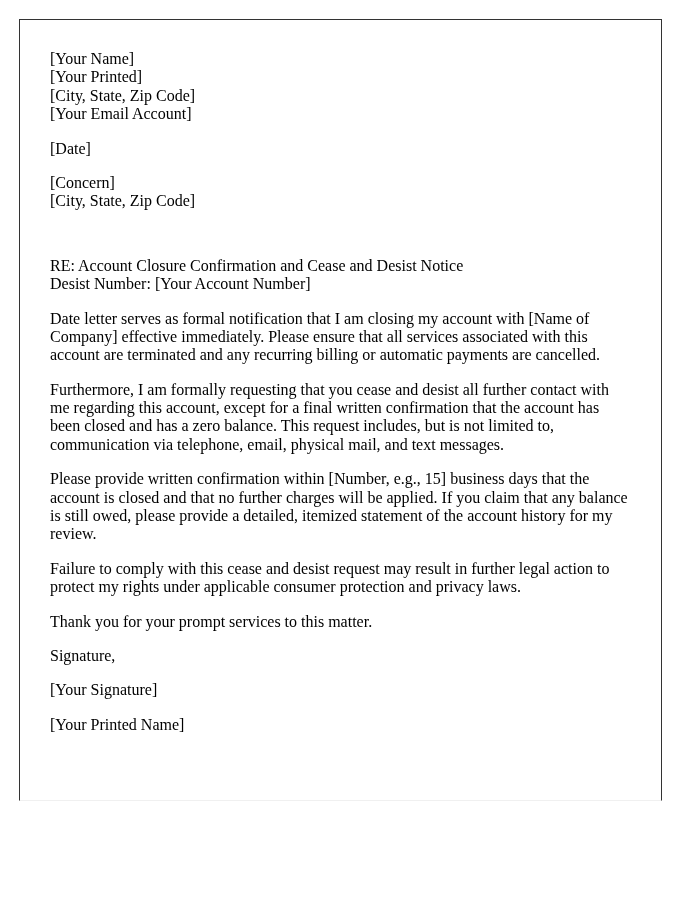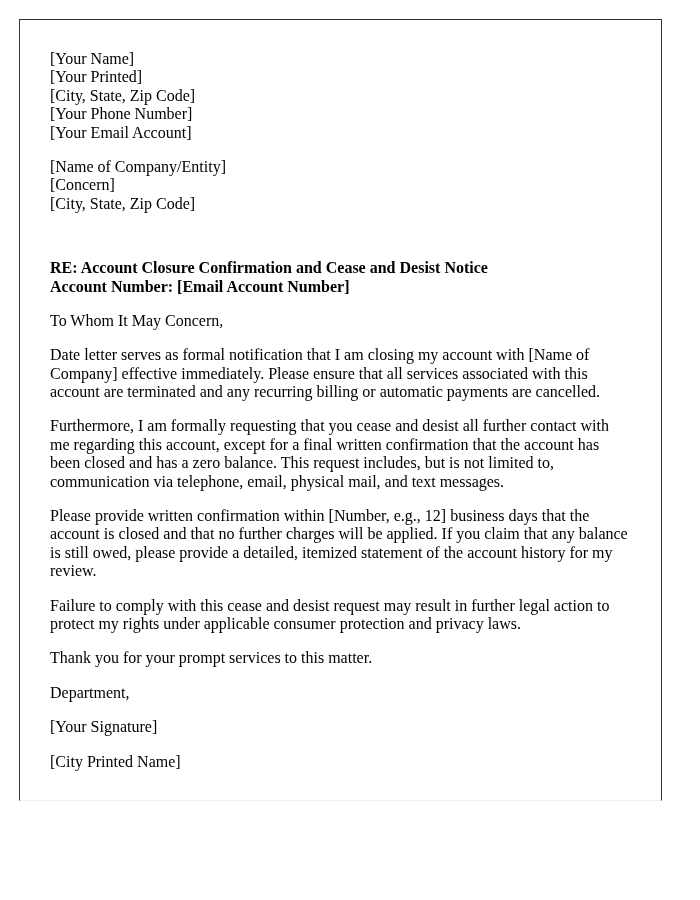--- a/index.html
+++ b/index.html
@@ -28,56 +28,54 @@
   }
   .para {
     margin: 0 0 16px 0;
     font-size: 16px;
     line-height: 1.15;
   }
   .para div {
     line-height: 1.15;
   }
   .bold {
-    font-weight: bold;
+    font-weight: normal;
     margin-top: 46px;
   }
 </style>
 </head>
 <body>
 
 <div class="letter-page">
 
   <div class="para">
     <div>[Your Name]</div>
     <div>[Your Printed]</div>
     <div>[City, State, Zip Code]</div>
-    <div>[Your Phone Number]</div>
     <div>[Your Email Account]</div>
   </div>
 
+  <div class="para">[Date]</div>
 
   <div class="para">
-    <div>[Name of Company/Entity]</div>
     <div>[Concern]</div>
     <div>[City, State, Zip Code]</div>
   </div>
 
   <div class="para bold">
     <div>RE: Account Closure Confirmation and Cease and Desist Notice</div>
-    <div>Account Number: [Email Account Number]</div>
+    <div>Desist Number: [Your Account Number]</div>
   </div>
 
-  <div class="para">To Whom It May Concern,</div>
 
   <div class="para">Date letter serves as formal notification that I am closing my account with [Name of Company] effective immediately. Please ensure that all services associated with this account are terminated and any recurring billing or automatic payments are cancelled.</div>
   <div class="para">Furthermore, I am formally requesting that you cease and desist all further contact with me regarding this account, except for a final written confirmation that the account has been closed and has a zero balance. This request includes, but is not limited to, communication via telephone, email, physical mail, and text messages.</div>
-  <div class="para">Please provide written confirmation within [Number, e.g., 12] business days that the account is closed and that no further charges will be applied. If you claim that any balance is still owed, please provide a detailed, itemized statement of the account history for my review.</div>
+  <div class="para">Please provide written confirmation within [Number, e.g., 15] business days that the account is closed and that no further charges will be applied. If you claim that any balance is still owed, please provide a detailed, itemized statement of the account history for my review.</div>
   <div class="para">Failure to comply with this cease and desist request may result in further legal action to protect my rights under applicable consumer protection and privacy laws.</div>
   <div class="para">Thank you for your prompt services to this matter.</div>
 
-  <div class="para">Department,</div>
+  <div class="para">Signature,</div>
 
   <div class="para">[Your Signature]</div>
 
-  <div class="para">[City Printed Name]</div>
+  <div class="para">[Your Printed Name]</div>
 
 </div>
 
 </body></html>

